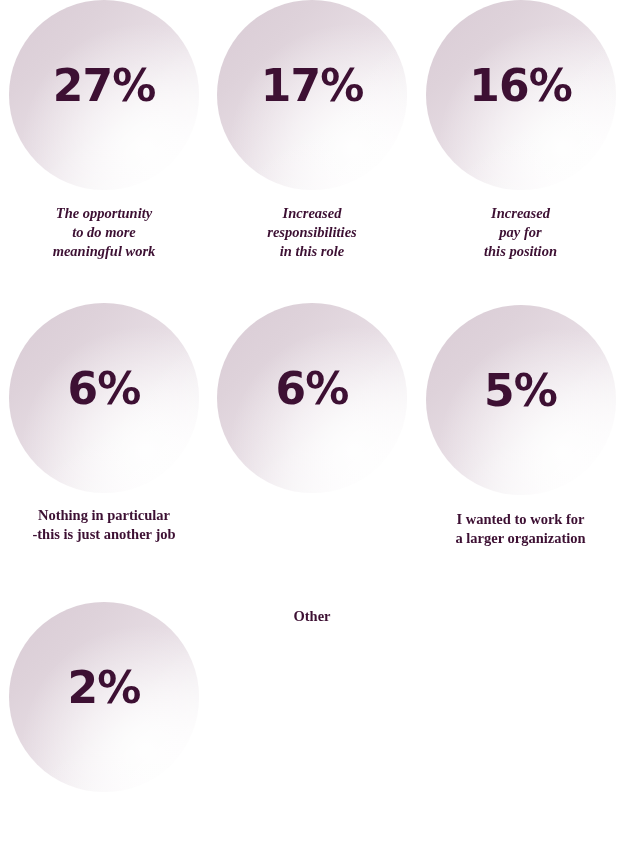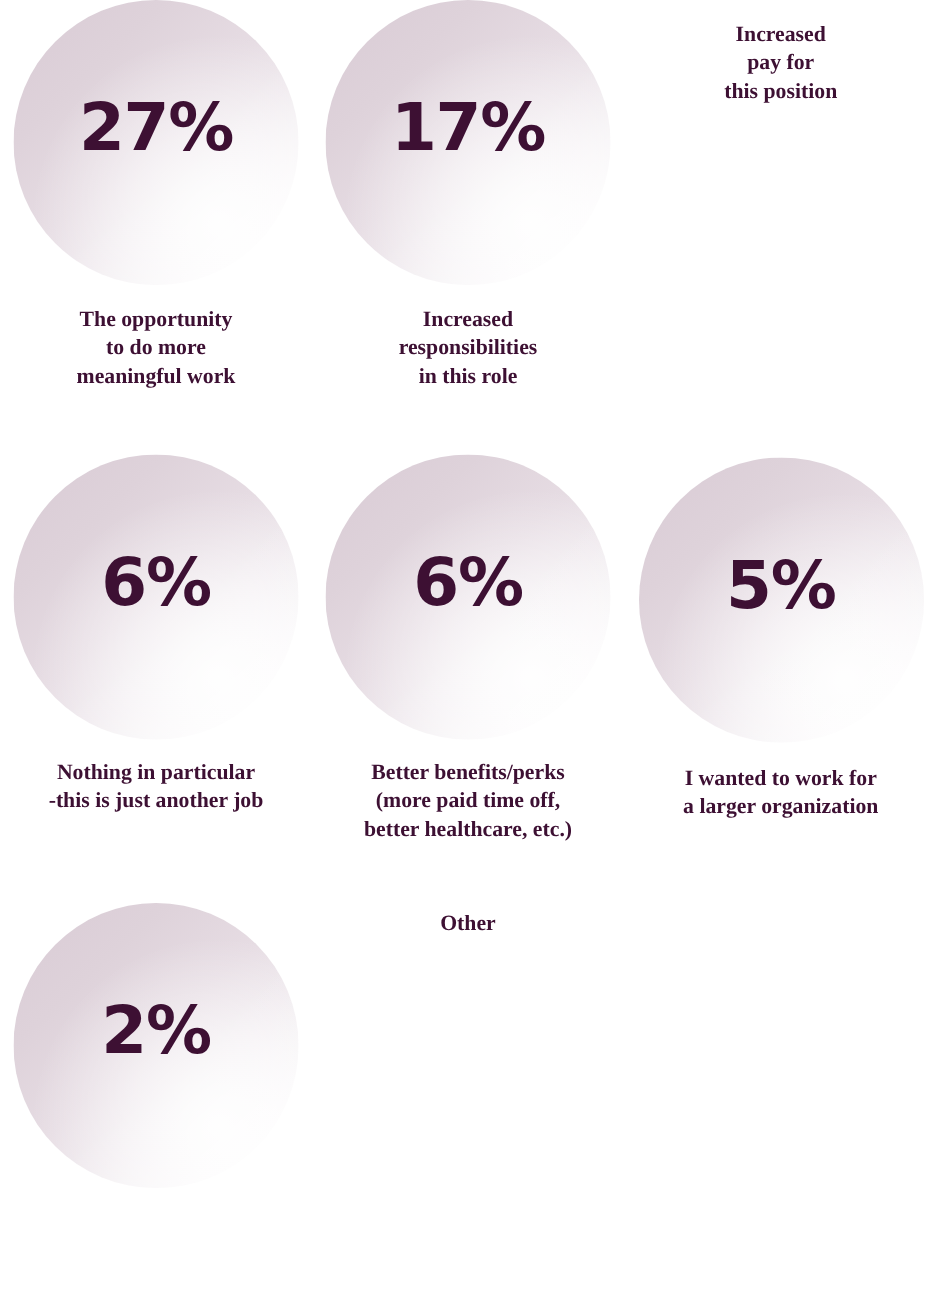--- a/index.html
+++ b/index.html
@@ -96,21 +96,21 @@
     white-space: pre-line;
     margin-top: 14px;
     max-width: 200px;
   }
 
   
   .row1 .bubble { margin-top: 0px; }
   .row2 .bubble { margin-top: 8px; }
   .row3 .bubble { margin-top: 10px; }
 
-  .row1 .label { margin-top: 14px; }
+  .row1 .label { margin-top: 14px; font-style: italic; }
   .row2 .label { margin-top: 13px; }
   .row3 .label { margin-top: 15px; }
 </style>
 </head>
 <body>
 
 <div id="infographic">
   <div class="grid">
 
     <div class="cell row1">
@@ -125,41 +125,41 @@
     <div class="cell row1">
       <div class="bubble">
         <span class="pct">17%</span>
       </div>
       <div class="label">Increased
 responsibilities
 in this role</div>
     </div>
 
     <div class="cell row1">
+      <div class="bubble">
+        <span class="pct">16%</span>
+      </div>
       <div class="label">Increased
 pay for
 this position</div>
     </div>
 
 
     <div class="cell row2">
       <div class="bubble">
         <span class="pct">6%</span>
       </div>
       <div class="label">Nothing in particular
 -this is just another job</div>
     </div>
 
     <div class="cell row2">
       <div class="bubble">
         <span class="pct">6%</span>
       </div>
-      <div class="label">Better benefits/perks
-(more paid time off,
-better healthcare, etc.)</div>
     </div>
 
     <div class="cell row3">
       <div class="bubble">
         <span class="pct">5%</span>
       </div>
       <div class="label">I wanted to work for
 a larger organization</div>
     </div>
 

